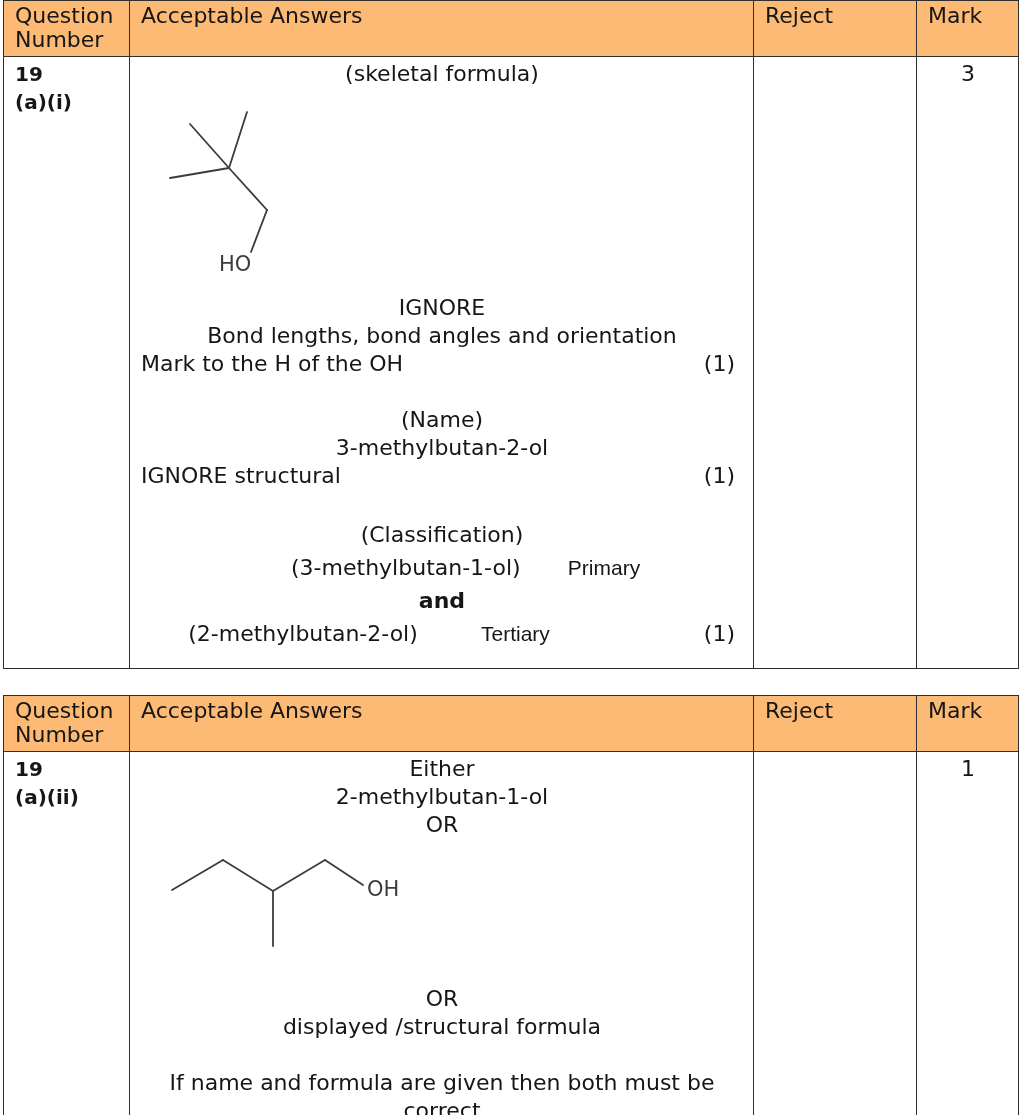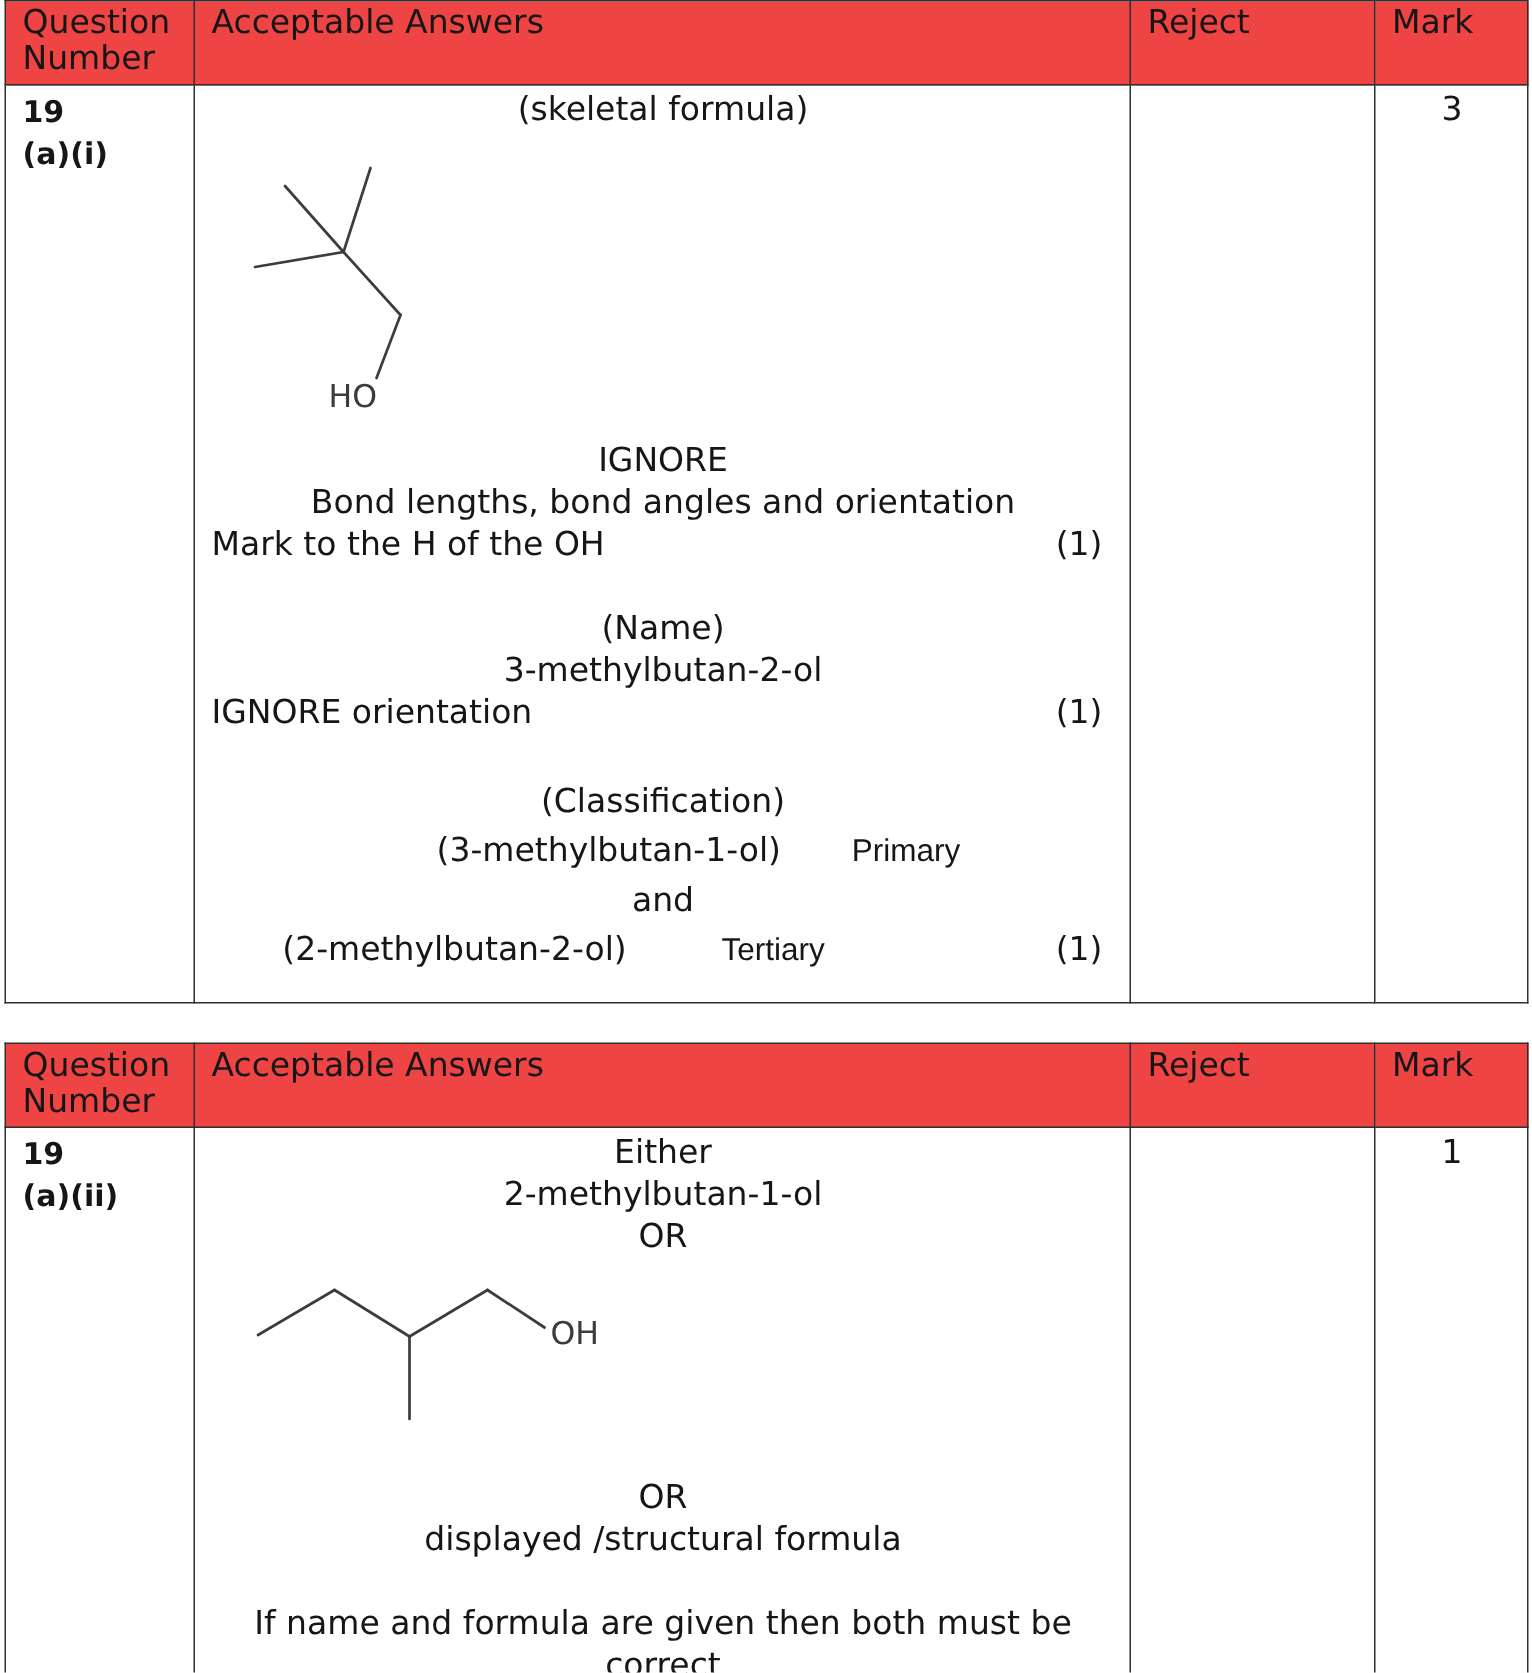--- a/index.html
+++ b/index.html
@@ -24,21 +24,21 @@
   table.ms-table + table.ms-table{
     margin-top:26px;
   }
   .ms-table th,.ms-table td{
     border:1.5px solid #2f2f2f;
     vertical-align:top;
     padding:3px 10px 4px 11px;
     box-sizing:border-box;
   }
   .ms-table thead th{
-    background:#ef4444;
+    background:#fdba74;
     font-weight:normal;
     text-align:left;
     font-size:22px;
     line-height:24px;
     height:49px;
   }
   .qcell{
     font-weight:bold;
     font-size:20px;
     line-height:28px;
@@ -59,21 +59,21 @@
   .blank{min-height:28px;}
   .with-right{display:flex;}
   .pts{margin-left:auto;padding-right:8px;}
   .classif{line-height:33px;min-height:33px;}
   .name-col{display:inline-block;width:324px;}
   .class-label{
     font-family:Liberation Sans, sans-serif;
     font-size:21px;
   }
   .t2-offset{margin-left:16px;}
-  .bold{font-weight:normal;}
+  .bold{font-weight:bold;}
   .structure1-wrap{margin:12px 0 12px 18px;height:182px;}
   .structure2-wrap{margin:9px 0 32px 19px;height:105px;}
   svg.structure{display:block;}
   svg.structure line{
     stroke:#3c3c3c;
     stroke-width:1.8;
     stroke-linecap:round;
   }
   svg.structure text{
     font-family:"DejaVu Sans","Liberation Sans",sans-serif;
@@ -125,21 +125,21 @@
           <div class="line">Bond lengths, bond angles and orientation</div>
           <div class="line with-right">
             <span>Mark to the H of the OH</span>
             <span class="pts">(1)</span>
           </div>
           <div class="blank"></div>
 
           <div class="line">(Name)</div>
           <div class="line">3-methylbutan-2-ol</div>
           <div class="line with-right">
-            <span>IGNORE orientation</span>
+            <span>IGNORE structural</span>
             <span class="pts">(1)</span>
           </div>
           <div class="blank"></div>
 
           <div class="line classif">(Classification)</div>
           <div class="line classif">
             <span class="name-col">(3-methylbutan-1-ol)</span><span class="class-label">Primary</span>
           </div>
           <div class="line classif bold">and</div>
           <div class="line classif with-right">

